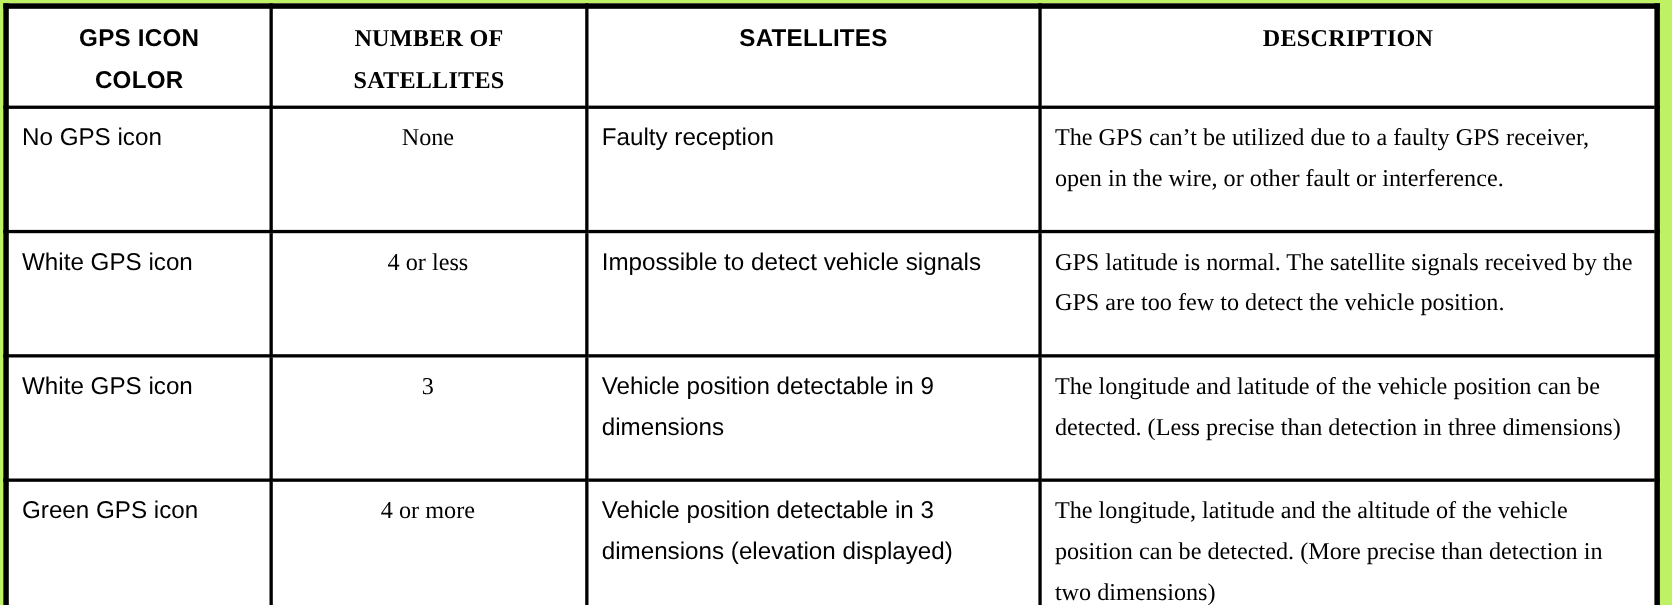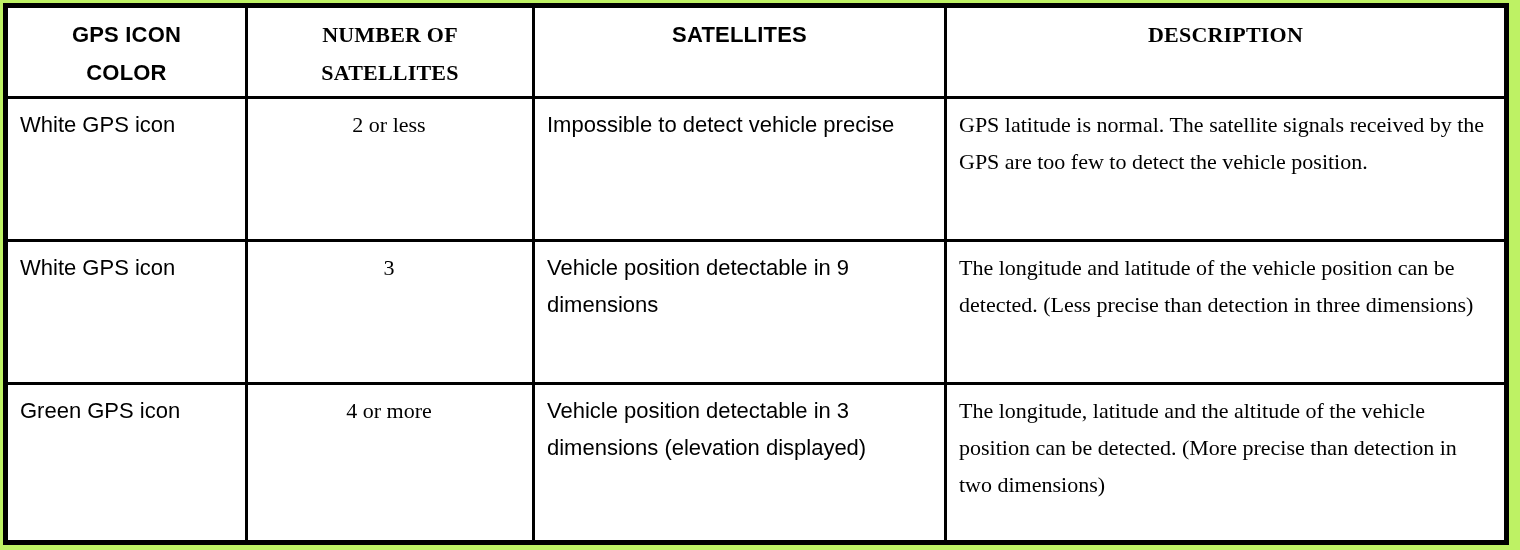--- a/index.html
+++ b/index.html
@@ -68,23 +68,29 @@
         <th class="col-1">GPS ICON
 COLOR</th>
         <th class="col-2">NUMBER OF
 SATELLITES</th>
         <th class="col-3">SATELLITES</th>
         <th class="col-4">DESCRIPTION</th>
       </tr>
     </thead>
     <tbody>
       <tr class="data-row">
+        <td class="col-1">No GPS icon</td>
+        <td class="col-2 center">None</td>
+        <td class="col-3">Faulty reception</td>
+        <td class="col-4">The GPS can’t be utilized due to a faulty GPS receiver, open in the wire, or other fault or interference.</td>
+      </tr>
+      <tr class="data-row">
         <td class="col-1">White GPS icon</td>
-        <td class="col-2 center">2 or less</td>
-        <td class="col-3">Impossible to detect vehicle precise</td>
+        <td class="col-2 center">4 or less</td>
+        <td class="col-3">Impossible to detect vehicle signals</td>
         <td class="col-4">GPS latitude is normal. The satellite signals received by the GPS are too few to detect the vehicle position.</td>
       </tr>
       <tr class="data-row">
         <td class="col-1">White GPS icon</td>
         <td class="col-2 center">3</td>
         <td class="col-3">Vehicle position detectable in 9 dimensions</td>
         <td class="col-4">The longitude and latitude of the vehicle position can be detected. (Less precise than detection in three dimensions)</td>
       </tr>
       <tr class="data-row">
         <td class="col-1">Green GPS icon</td>

